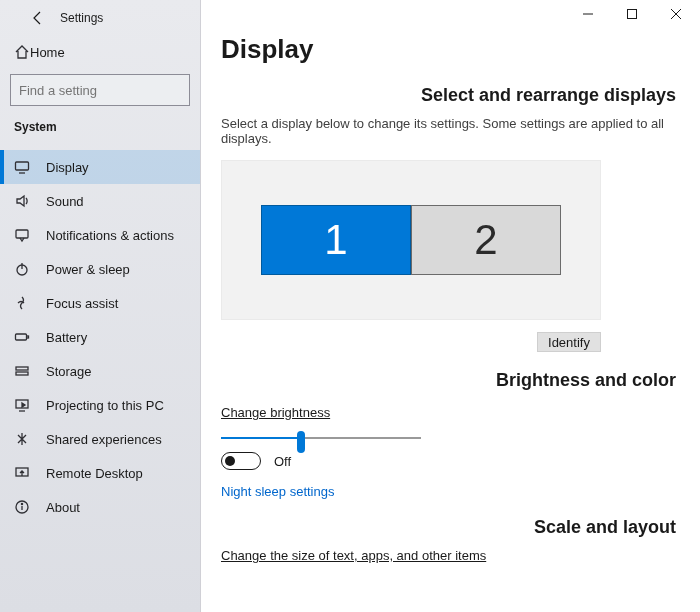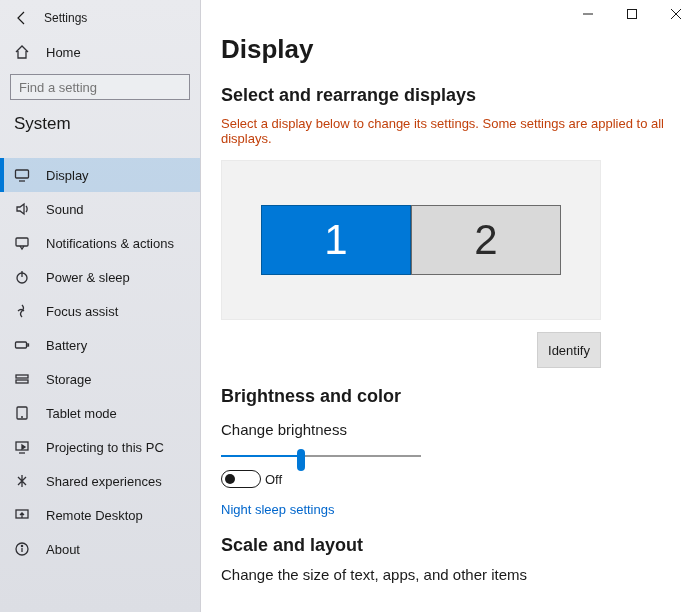--- a/index.html
+++ b/index.html
@@ -13,40 +13,40 @@
   
   .sidebar {
     width: 201px; height: 100%;
     background: linear-gradient(to bottom, #e9eaee, #dcdee4);
     border-right: 1px solid #d0d0d6;
     display: flex; flex-direction: column;
     padding-top: 6px;
   }
   .sb-header {
     display: flex; align-items: center; gap: 14px;
-    padding: 4px 12px 10px 14px;
+    padding: 4px 12px 10px 30px;
   }
   .sb-back { width: 16px; height: 16px; display:flex; align-items:center; justify-content:center; }
   .sb-title { font-size: 12px; }
   .sb-home {
-    display: flex; align-items: center; gap: 16px;
+    display: flex; align-items: center; 
     padding: 8px 12px 8px 14px; font-size: 13px;
   }
   .sb-search {
     margin: 6px 10px 12px 10px; position: relative;
     border: 1px solid #8c8c96; background: #eceef1;
-    height: 26px; display: flex; align-items: center;
+    height: 32px; display: flex; align-items: center;
   }
   .sb-search input {
     flex: 1; border: none; background: transparent; outline: none;
     font-size: 13px; padding: 0 8px; color: #555;
   }
   .sb-search .mag { width: 26px; display:flex; align-items:center; justify-content:center; color:#555; }
   .sb-group {
-    padding: 2px 14px 24px 14px; font-weight: 400; font-size: 17px;
+    padding: 2px 14px 16px 14px; font-weight: 700; font-size: 12px;
   }
   .sb-item {
     display: flex; align-items: center; gap: 16px;
     padding: 9px 12px 9px 14px; font-size: 13px; color:#1a1a1a;
     position: relative;
   }
   .sb-item.selected {
     background: rgba(0,120,215,0.16);
   }
   .sb-item.selected::before {
@@ -59,64 +59,64 @@
   
   .main { flex:1; height:100%; overflow-y:auto; background:#fff; position:relative; }
   .titlebar {
     height: 30px; display:flex; justify-content:flex-end; align-items:flex-start;
     padding-right: 2px;
   }
   .tb-btn { width:44px; height:28px; display:flex; align-items:center; justify-content:center; }
   .tb-btn svg { width:10px; height:10px; stroke:#1a1a1a; stroke-width:1; fill:none; }
   .content { padding: 0 24px 20px 20px; }
   h1.page-title { font-size: 26px; font-weight: 600; margin-top: 4px; margin-bottom: 20px; }
-  h2.section { font-size: 18px; font-weight: 600; margin-top: 12px; margin-bottom: 10px; }
+  h2.section { font-size: 18px; font-weight: 600; margin-top: 12px; margin-bottom: 10px; text-align: right; }
   h2.section.tight { margin-top: 18px; }
-  .subtext { font-size: 13px; color:#c2410c; margin-bottom: 14px; }
-  .field-label { font-size: 15px; margin-top: 14px; margin-bottom: 8px; }
+  .subtext { font-size: 13px; color:#404040; margin-bottom: 14px; }
+  .field-label { font-size: 13px; margin-top: 14px; margin-bottom: 8px; text-decoration: underline; }
 
   
   .arrange-box {
     width: 380px; height: 160px; background:#f2f2f2;
     border:1px solid #eaeaea;
     display:flex; align-items:center; justify-content:center; gap:0;
   }
   .monitor {
     width:150px; height:70px; display:flex; align-items:center; justify-content:center;
     font-size: 42px; font-weight: 300;
     border:1px solid #6b6b6b; user-select:none;
   }
   .monitor.primary { background:#0078d7; color:#fff; border-color:#005a9e; }
   .monitor.secondary { background:#d9d9d9; color:#2b2b2b; }
   .arrange-btns {
     width:380px; display:flex; justify-content:flex-end; gap:10px; margin-top:12px;
   }
   .btn {
-    min-width:64px; height:36px; background:#e1e1e1; border:1px solid #cfcfcf;
+    min-width:64px; height:20px; background:#e1e1e1; border:1px solid #cfcfcf;
     font-size:13px; display:flex; align-items:center; justify-content:center;
     padding: 0 10px;
   }
 
   
   .slider {
     position:relative; width:200px; height:20px; margin-top:4px;
   }
   .slider-track {
     position:absolute; top:9px; left:0; width:100%; height:2px; background:#999;
   }
   .slider-fill {
     position:absolute; top:9px; left:0; height:2px; background:#0078d7;
   }
   .slider-thumb {
     position:absolute; top:3px; width:8px; height:22px; background:#0078d7;
     border-radius:4px; transform:translateX(-50%);
   }
 
   
-  .toggle-row { display:flex; align-items:center; gap:4px; margin-top:4px; }
+  .toggle-row { display:flex; align-items:center; gap:13px; margin-top:4px; }
   .toggle {
     width:40px; height:18px; border:1.5px solid #1a1a1a; border-radius:10px;
     position:relative; background:#fff;
   }
   .toggle-knob {
     position:absolute; left:3px; top:2.5px; width:10px; height:10px;
     border-radius:50%; background:#1a1a1a;
   }
   .link { color:#0066cc; font-size:13px; margin-top:14px; display:inline-block; }
 </style>
@@ -210,29 +210,20 @@
       <span>Battery</span>
     </div>
     <div class="sb-item">
       <span class="sb-icon">
           <svg viewBox="0 0 16 16">
             <rect x="2" y="4" width="12" height="3"></rect>
             <rect x="2" y="9" width="12" height="3"></rect>
           </svg>
         </span>
       <span>Storage</span>
-    </div>
-    <div class="sb-item">
-      <span class="sb-icon">
-          <svg viewBox="0 0 16 16">
-            <rect x="3" y="2" width="10" height="12" rx="1"></rect>
-            <line x1="7" y1="12" x2="9" y2="12"></line>
-          </svg>
-        </span>
-      <span>Tablet mode</span>
     </div>
     <div class="sb-item">
       <span class="sb-icon">
           <svg viewBox="0 0 16 16">
             <rect x="2" y="3" width="12" height="8"></rect>
             <path d="M5 14h6"></path>
             <path d="M8 6l3 2-3 2z" fill="#303035"></path>
           </svg>
         </span>
       <span>Projecting to this PC</span>

